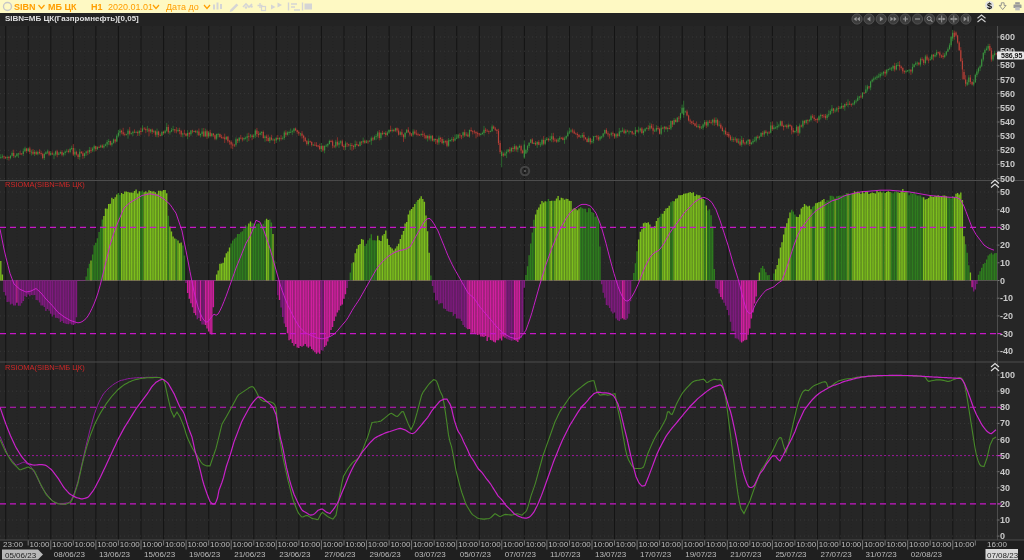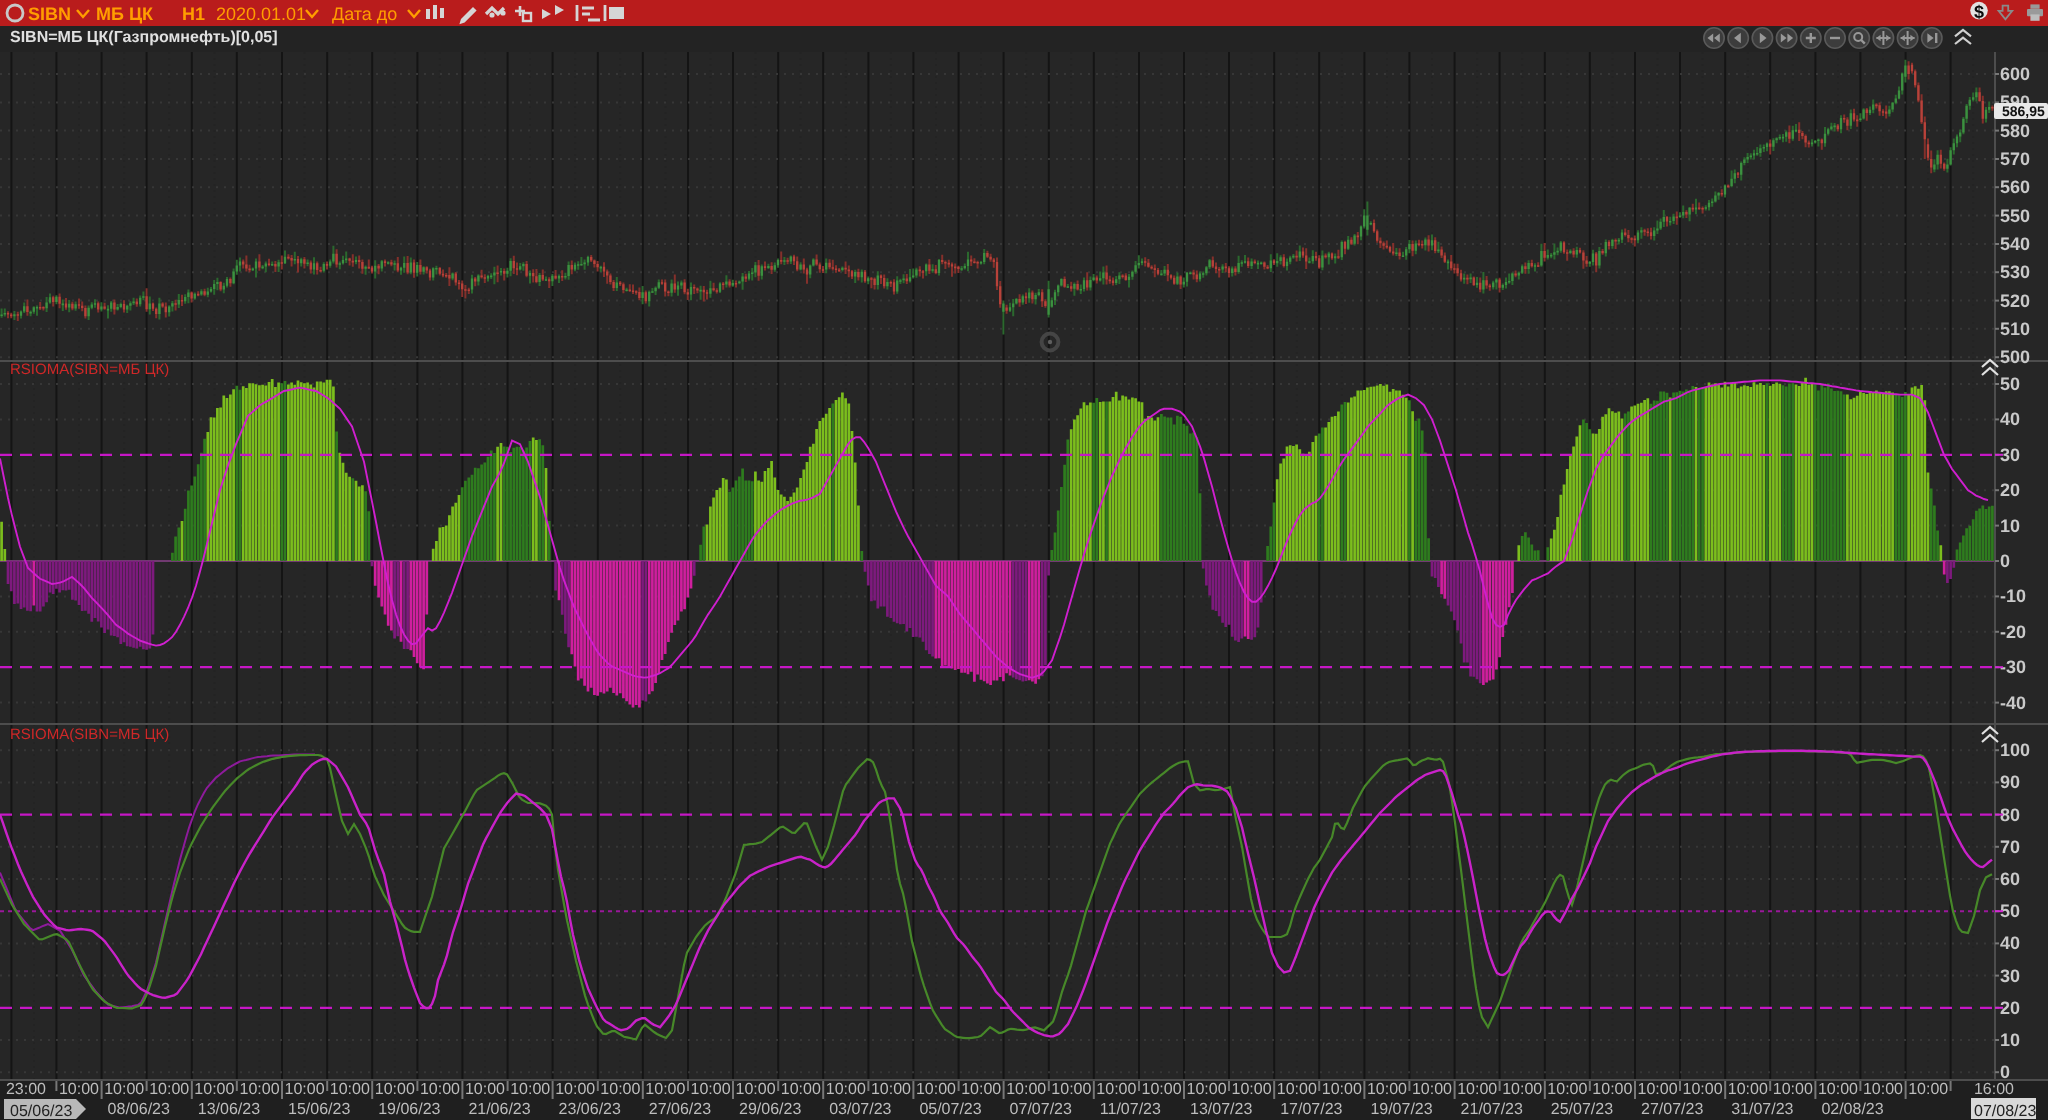--- a/index.html
+++ b/index.html
@@ -2,21 +2,21 @@
 <html><head><meta charset="utf-8"><style>
 *{margin:0;padding:0;box-sizing:border-box}
 html,body{width:1024px;height:560px;overflow:hidden;background:#262626;font-family:"Liberation Sans",sans-serif}
 #wrap{position:relative;width:1024px;height:560px}
 #wrap>svg{position:absolute;left:0;top:0}
 .al{font-size:9px;font-weight:bold;fill:#c9c9c9;font-family:"Liberation Sans",sans-serif}
 .tl{font-size:8px;fill:#bdbdbd;font-family:"Liberation Sans",sans-serif}
 .rl{font-size:7.5px;fill:#cf2828;font-family:"Liberation Sans",sans-serif}
 .tk{stroke:#777}
 .mtk{stroke:#d428d4}
-#tb1{position:absolute;left:0;top:0;width:1024px;height:13px;background:#b91c1c}
+#tb1{position:absolute;left:0;top:0;width:1024px;height:13px;background:#fef9c3}
 .to{font-size:9px;fill:#ff9d00;font-family:"Liberation Sans",sans-serif}
 .b{font-weight:bold}
 #lbl{position:absolute;left:5px;top:14px;color:#e0e0e0;font-size:8px;font-weight:bold}
 </style></head><body>
 <div id="wrap">
 <svg width="1024" height="560" viewBox="0 0 1024 560">
 <rect x="0" y="0" width="1024" height="560" fill="#262626"></rect>
 <rect x="0" y="0" width="1024" height="13" fill="#0c0c0c"></rect>
 <rect x="0" y="13" width="1024" height="13" fill="#232323"></rect>
 <rect x="0" y="540" width="1024" height="20" fill="#1f1f1f"></rect>

